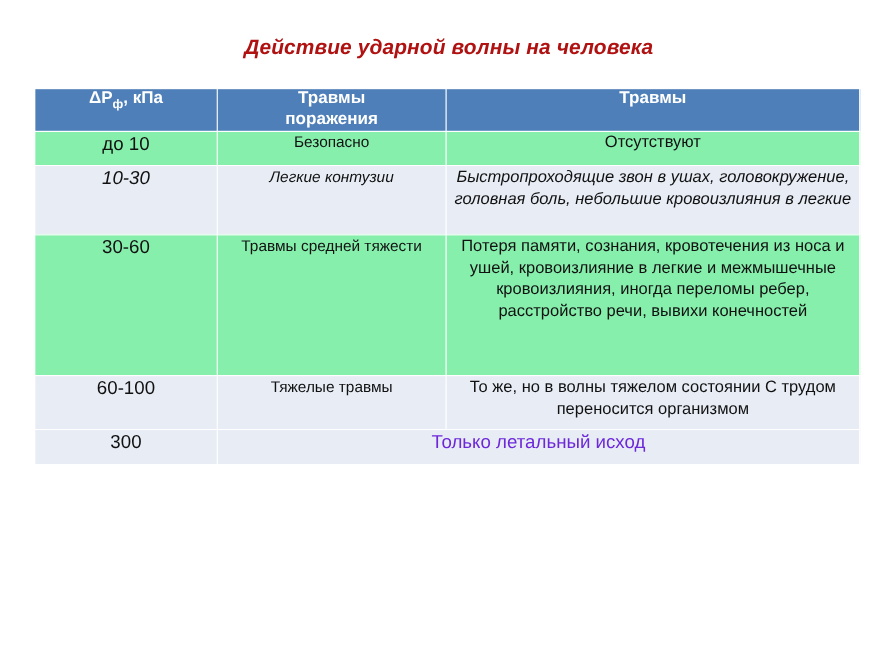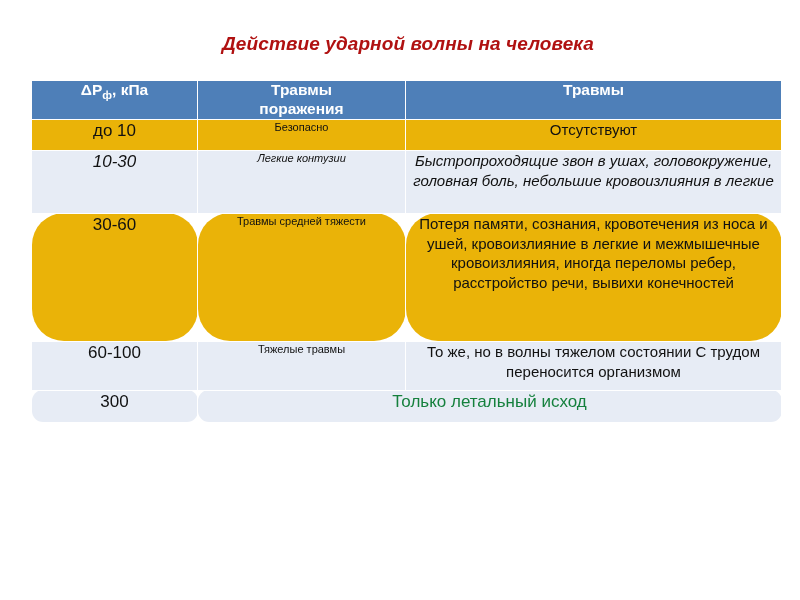--- a/index.html
+++ b/index.html
@@ -80,55 +80,55 @@
     vertical-align: top;
     margin-top: 16px;
   }
   .sub {
     font-size: 0.72em;
     vertical-align: sub;
     line-height: 0;
   }
 
   
-  tbody tr.band-dark > td { background: #eab308; }
+  tbody tr.band-dark > td { background: #86efac; }
   tbody tr.band-light > td { background: #e7ecf5; }
 
   td.col1 {
     font-size: 17px;
     line-height: 1.25;
     padding: 6px 4px 8px 4px;
     color: #111111;
   }
   td.col2 {
-    font-size: 11px;
+    font-size: 14px;
     line-height: 1.3;
     padding: 6px 8px 8px 8px;
     color: #111111;
   }
   td.col3 {
     font-size: 15px;
     line-height: 1.32;
     padding: 7px 10px 9px 10px;
     color: #111111;
   }
   td.merged {
     font-size: 17px;
     line-height: 1.3;
     padding: 6px 8px 9px 8px;
-    color: #15803d;
+    color: #6d28d9;
   }
 
   
   tr.r0 td { height: 30px; }
   tr.r1 td { height: 62px; font-style: italic; }
-  tr.r2 td { height: 127px; border-radius: 32px; }
+  tr.r2 td { height: 127px; }
   tr.r3 td { height: 48px; }
   tr.r4 td { height: 90px; }
-  tr.r5 td { height: 31px; border-radius: 11px; }
+  tr.r5 td { height: 31px; }
 </style>
 </head>
 <body>
 
 <div class="slide">
 
   <div class="slide-title">Действие ударной волны на человека</div>
 
   <div class="table-wrap">
     <table class="data">

